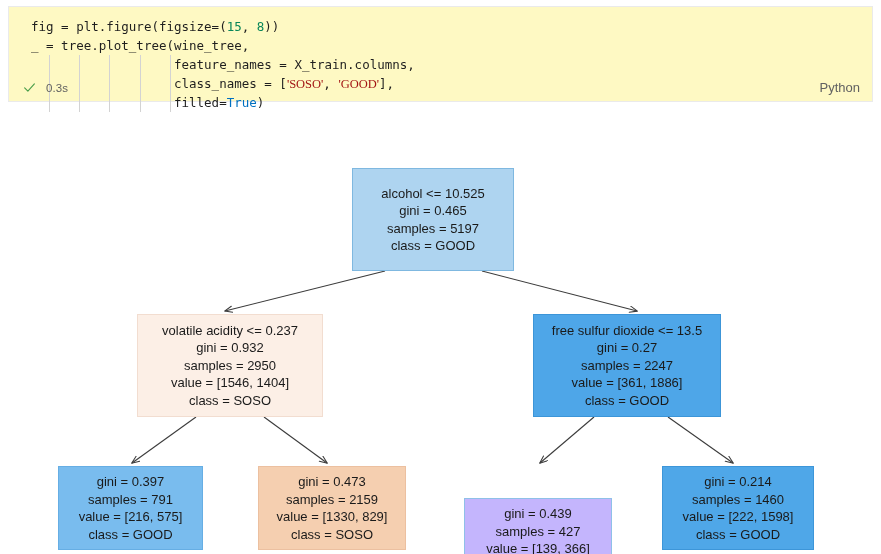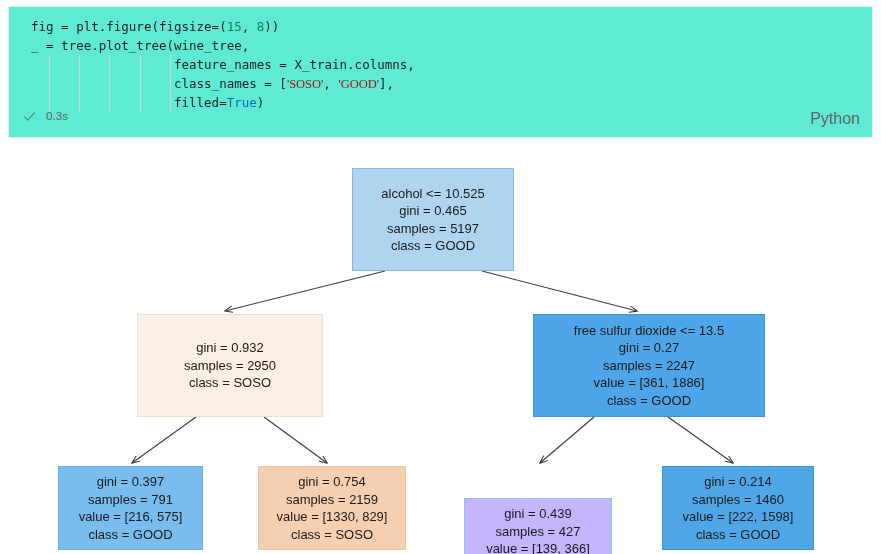--- a/index.html
+++ b/index.html
@@ -9,22 +9,22 @@
     font-family: "Liberation Sans", sans-serif;
     overflow: hidden;
   }
 
   #root { position: relative; width: 881px; height: 554px; background: #ffffff; }
 
   
   .cell {
     position: absolute;
     left: 8px; top: 6px;
-    width: 865px; height: 132px;
-    background: #5eead4;
+    width: 865px; height: 96px;
+    background: #fef9c3;
     border: 1px solid #eaeaea;
     box-sizing: border-box;
   }
   .cell-code {
     position: absolute;
     left: 0; top: 0; right: 0;
     height: 104px;
     padding: 10px 0 0 22px;
     box-sizing: border-box;
     font-family: "DejaVu Sans Mono", "Liberation Mono", monospace;
@@ -47,33 +47,33 @@
     top: 48px;
     height: 57px;
   }
 
   .cell-status {
     position: absolute;
     left: 0; right: 0; bottom: 0;
     height: 27px;
     box-sizing: border-box;
     display: flex;
-    align-items: flex-start;
+    align-items: center;
     padding: 0 12px 0 14px;
     font-size: 11.5px;
     color: #616161;
   }
   .check-icon {
     width: 13px; height: 13px;
     margin-right: 10px;
     display: inline-block;
     flex: 0 0 auto;
   }
   .run-time { color: #616161; font-size: 11.5px; letter-spacing: .1px; }
-  .kernel-label { margin-left: auto; color: #616161; font-size: 16px; }
+  .kernel-label { margin-left: auto; color: #616161; font-size: 13px; }
 
   
   .collapse-chevron {
     position: absolute;
     left: 852px; top: 152px;
     width: 14px; height: 10px;
     color: #bdbdbd;
   }
 
   
@@ -149,39 +149,41 @@
         </g>
     </svg>
     <div id="node-layer">
         <div class="node" style="left: 352px; top: 28px; width: 162px; height: 103px; background: rgb(174, 212, 240); border: 1px solid rgb(127, 184, 224);">
           <div class="line">alcohol &lt;= 10.525</div>
           <div class="line">gini = 0.465</div>
           <div class="line">samples = 5197</div>
           <div class="line">class = GOOD</div>
         </div>
         <div class="node" style="left: 137px; top: 174px; width: 186px; height: 103px; background: rgb(252, 239, 230); border: 1px solid rgb(242, 221, 208);">
+          <div class="line">volatile acidity &lt;= 0.237</div>
           <div class="line">gini = 0.932</div>
           <div class="line">samples = 2950</div>
+          <div class="line">value = [1546, 1404]</div>
           <div class="line">class = SOSO</div>
         </div>
-        <div class="node" style="left: 533px; top: 174px; width: 232px; height: 103px; background: rgb(78, 166, 232); border: 1px solid rgb(60, 149, 216);">
+        <div class="node" style="left: 533px; top: 174px; width: 188px; height: 103px; background: rgb(78, 166, 232); border: 1px solid rgb(60, 149, 216);">
           <div class="line">free sulfur dioxide &lt;= 13.5</div>
           <div class="line">gini = 0.27</div>
           <div class="line">samples = 2247</div>
           <div class="line">value = [361, 1886]</div>
           <div class="line">class = GOOD</div>
         </div>
         <div class="node" style="left: 58px; top: 326px; width: 145px; height: 84px; background: rgb(121, 188, 238); border: 1px solid rgb(102, 174, 228);">
           <div class="line">gini = 0.397</div>
           <div class="line">samples = 791</div>
           <div class="line">value = [216, 575]</div>
           <div class="line">class = GOOD</div>
         </div>
         <div class="node" style="left: 258px; top: 326px; width: 148px; height: 84px; background: rgb(245, 207, 176); border: 1px solid rgb(236, 192, 160);">
-          <div class="line">gini = 0.754</div>
+          <div class="line">gini = 0.473</div>
           <div class="line">samples = 2159</div>
           <div class="line">value = [1330, 829]</div>
           <div class="line">class = SOSO</div>
         </div>
         <div class="node" style="left: 464px; top: 326px; width: 148px; height: 84px; background: #c4b5fd; border: 1px solid rgb(143, 192, 232); margin-top: 32px;">
           <div class="line">gini = 0.439</div>
           <div class="line">samples = 427</div>
           <div class="line">value = [139, 366]</div>
           <div class="line">class = GOOD</div>
         </div>

